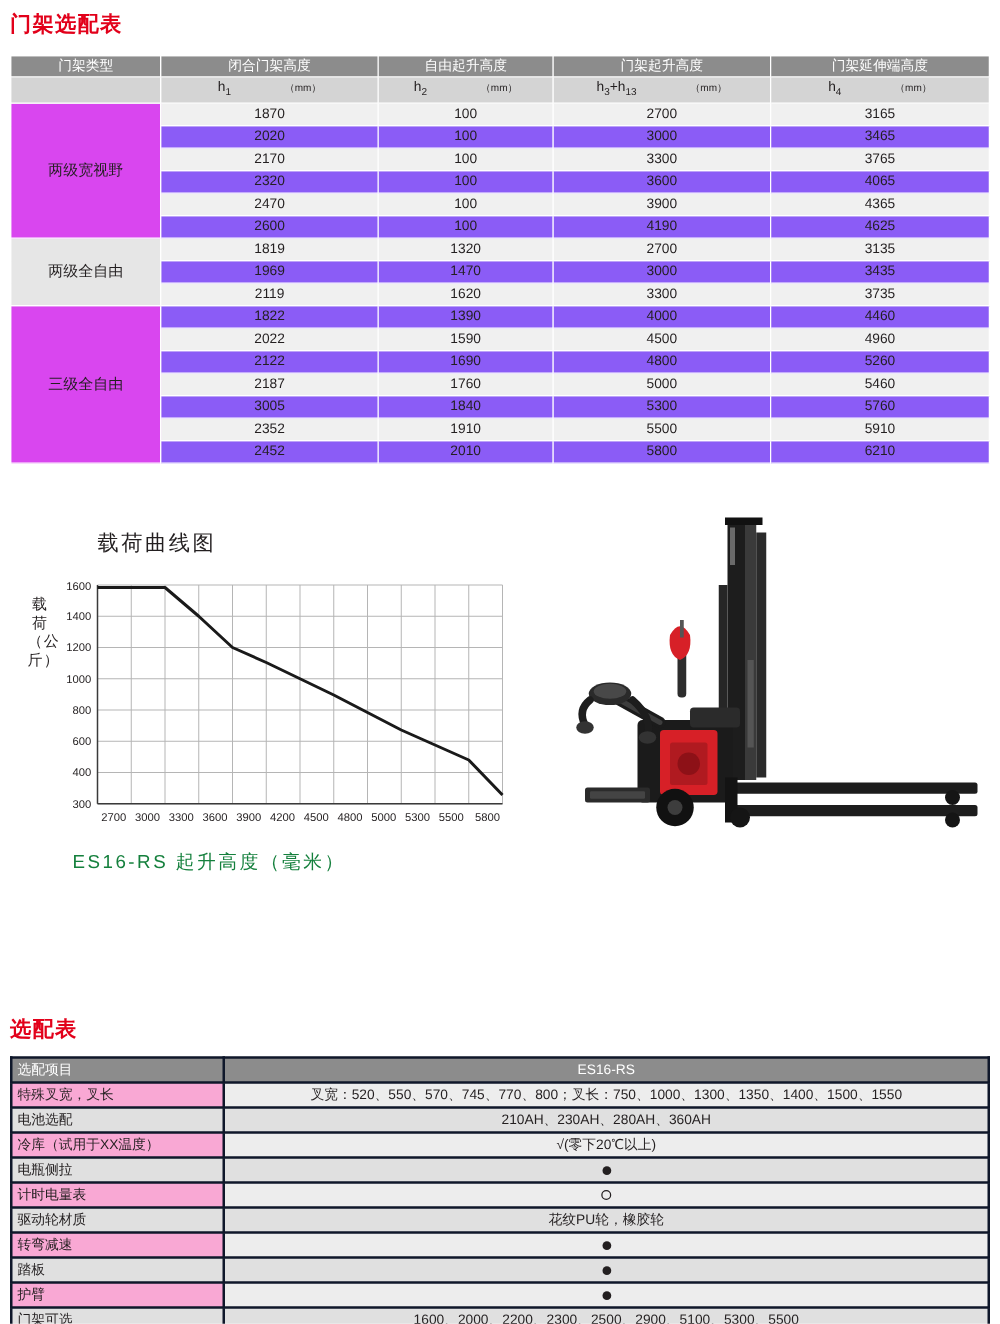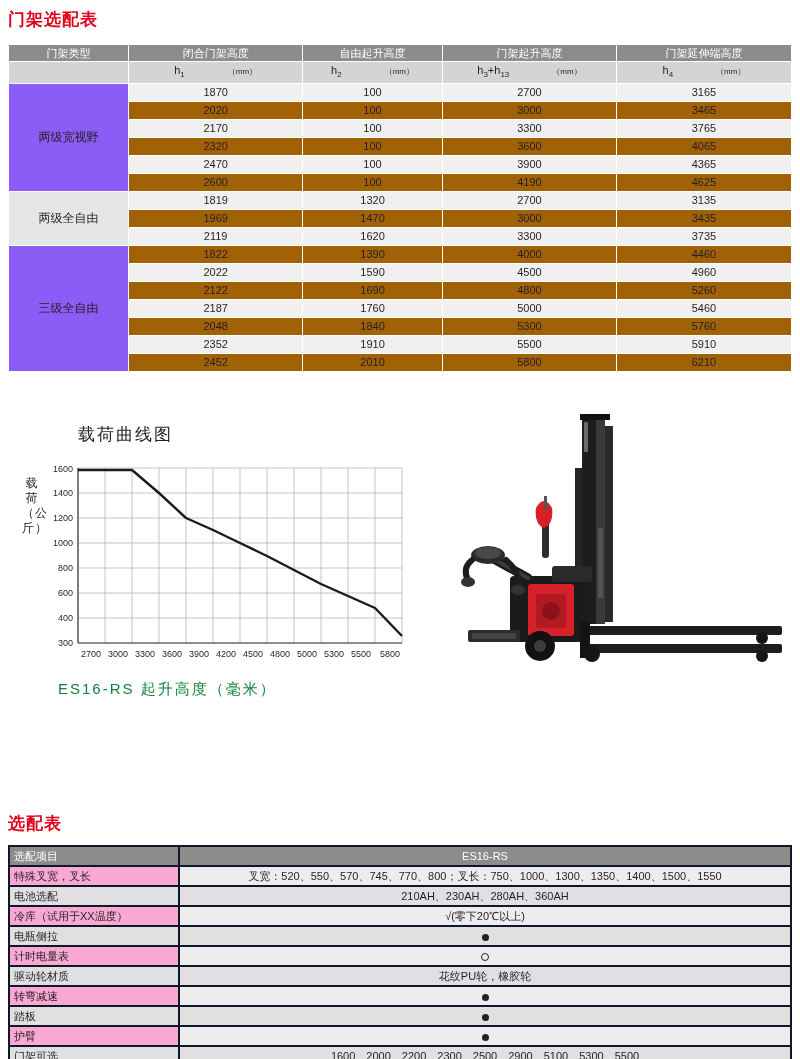--- a/index.html
+++ b/index.html
@@ -49,22 +49,22 @@
     height: 16px;
     line-height: 16px;
     font-size: 11px;
   }
   #mast-table tr.subhead td {
     background: #d4d4d4;
     color: #231f20;
     font-size: 11px;
   }
   #mast-table td.data-even { background: #f0f0f0; }
-  #mast-table td.data-odd  { background: #a16207; }
-  #mast-table td.grp-even  { background: #8b5cf6; }
+  #mast-table td.data-odd  { background: #8b5cf6; }
+  #mast-table td.grp-even  { background: #d946ef; }
   #mast-table td.grp-odd   { background: #e6e6e6; }
   #mast-table td.group-cell {
     text-align: center;
     font-size: 12px;
   }
   .sub { font-size: 8px; vertical-align: sub; }
   .unit { font-size: 8px; margin-left: 43px; }
 
   
   #curve-block {
@@ -258,21 +258,21 @@
       <td class="data-odd">4800</td>
       <td class="data-odd">5260</td>
     </tr>
     <tr>
       <td class="data-even">2187</td>
       <td class="data-even">1760</td>
       <td class="data-even">5000</td>
       <td class="data-even">5460</td>
     </tr>
     <tr>
-      <td class="data-odd">2048</td>
+      <td class="data-odd">3005</td>
       <td class="data-odd">1840</td>
       <td class="data-odd">5300</td>
       <td class="data-odd">5760</td>
     </tr>
     <tr>
       <td class="data-even">2352</td>
       <td class="data-even">1910</td>
       <td class="data-even">5500</td>
       <td class="data-even">5910</td>
     </tr>

